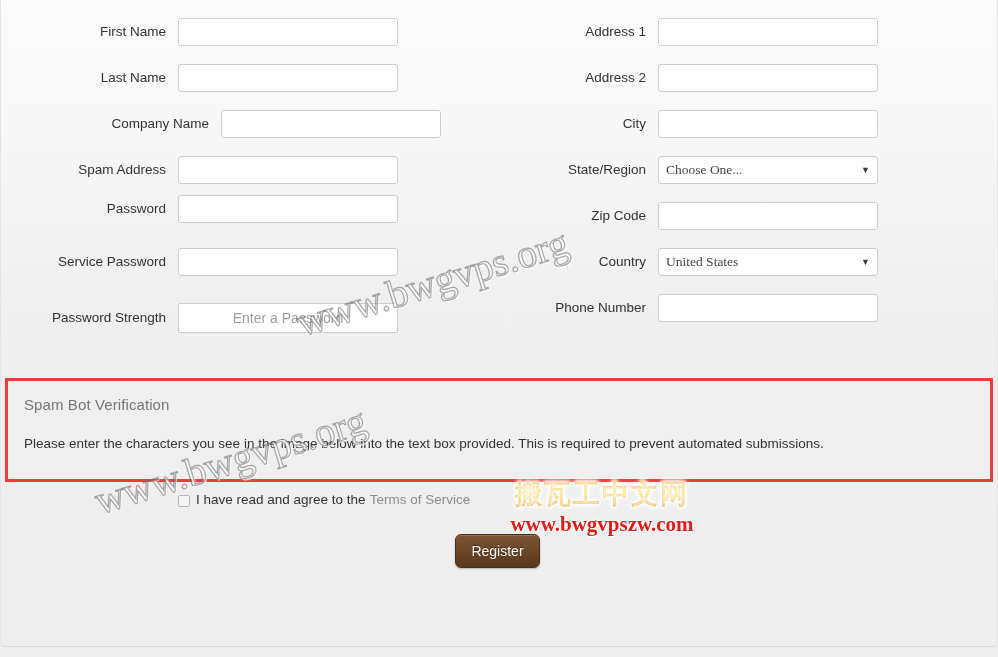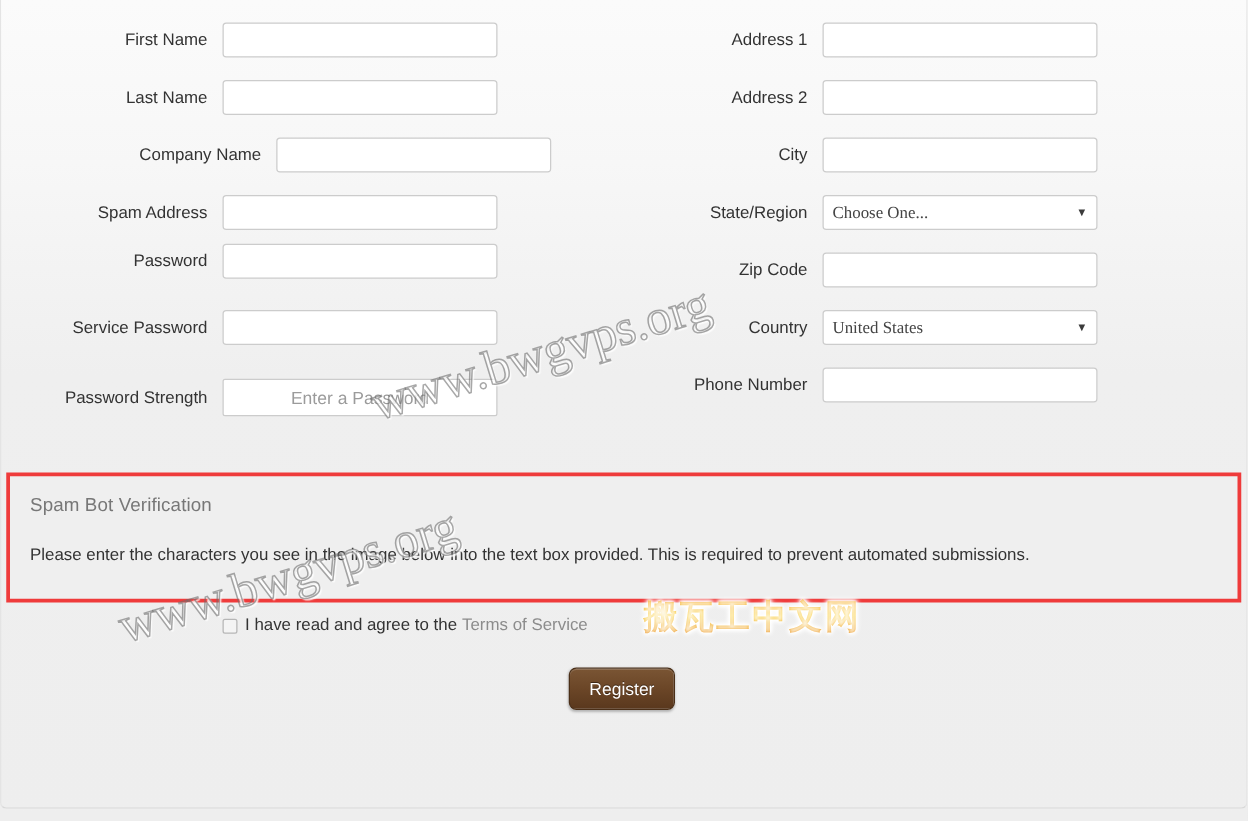--- a/index.html
+++ b/index.html
@@ -350,14 +350,15 @@
     <span id="tos-link">Terms of Service</span>
   </div>
 
   <div id="register-button">Register</div>
 
   <div class="wm-outline" id="wm-top">www.bwgvps.org</div>
   <div class="wm-outline" id="wm-mid">www.bwgvps.org</div>
 
   <div id="wm-brand">
     <div id="wm-brand-cn">搬瓦工中文网</div>
+    <div id="wm-brand-url">www.bwgvpszw.com</div>
   </div>
 </div>
 
 </body></html>

